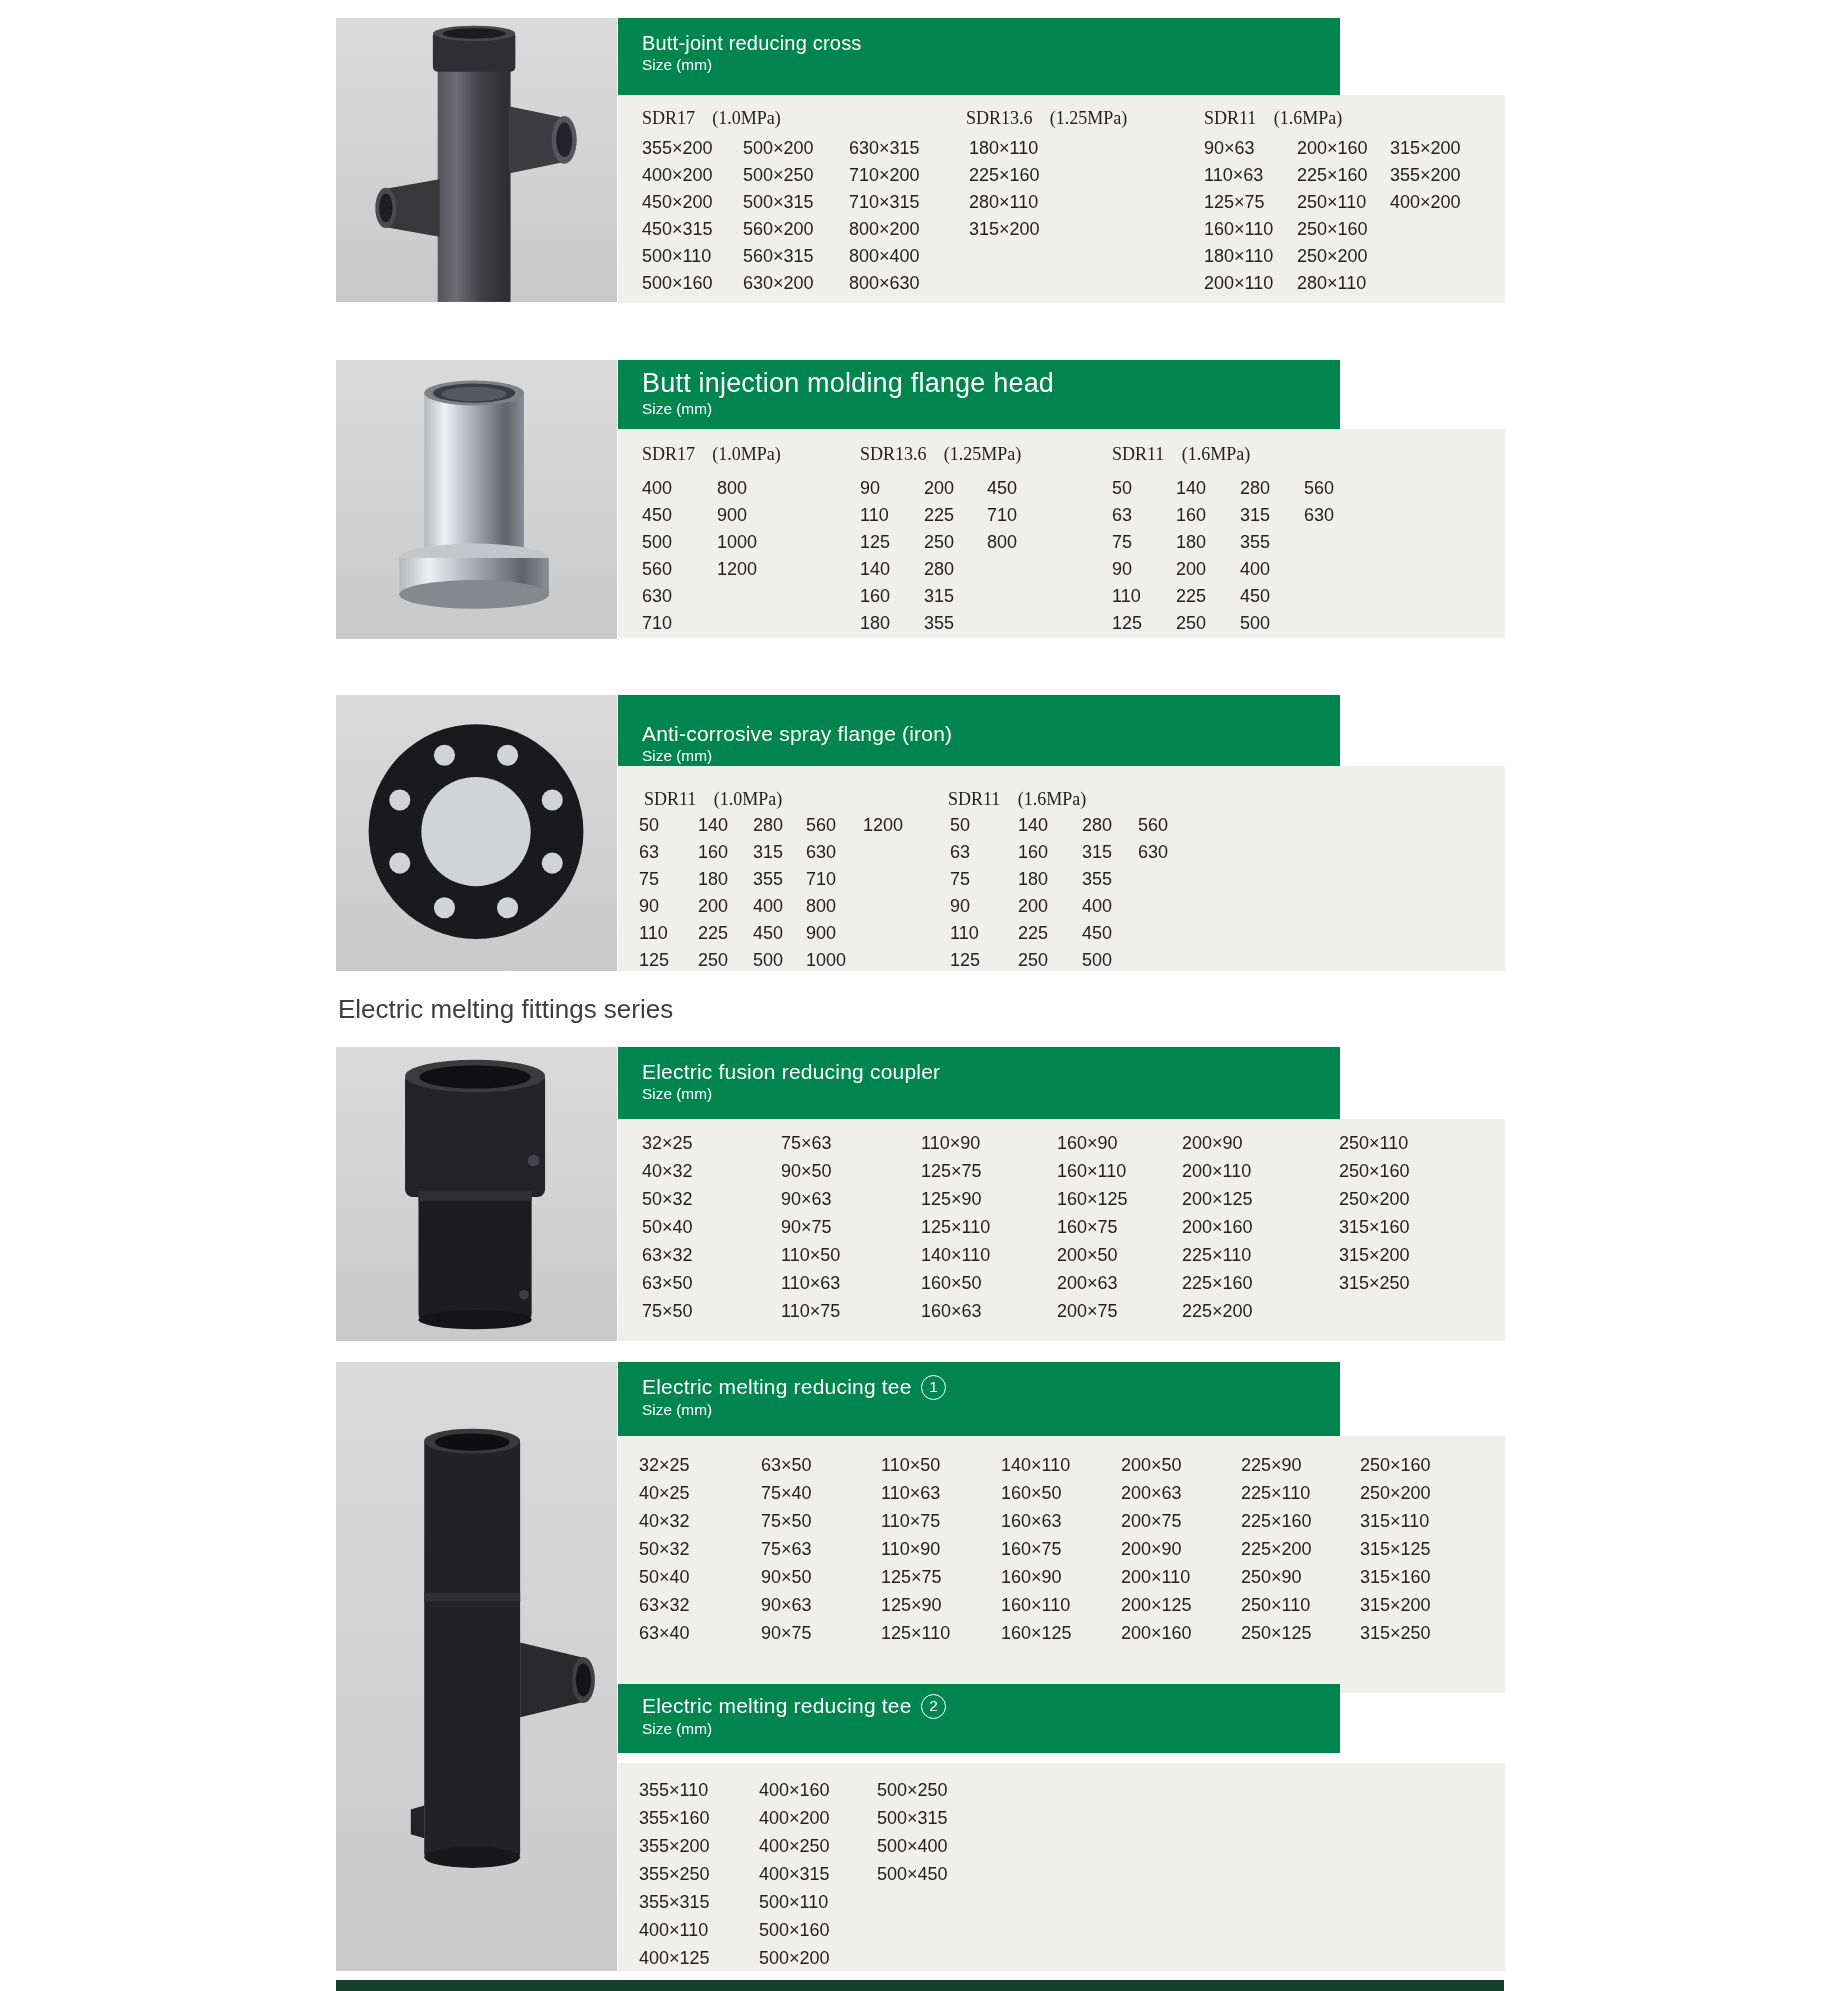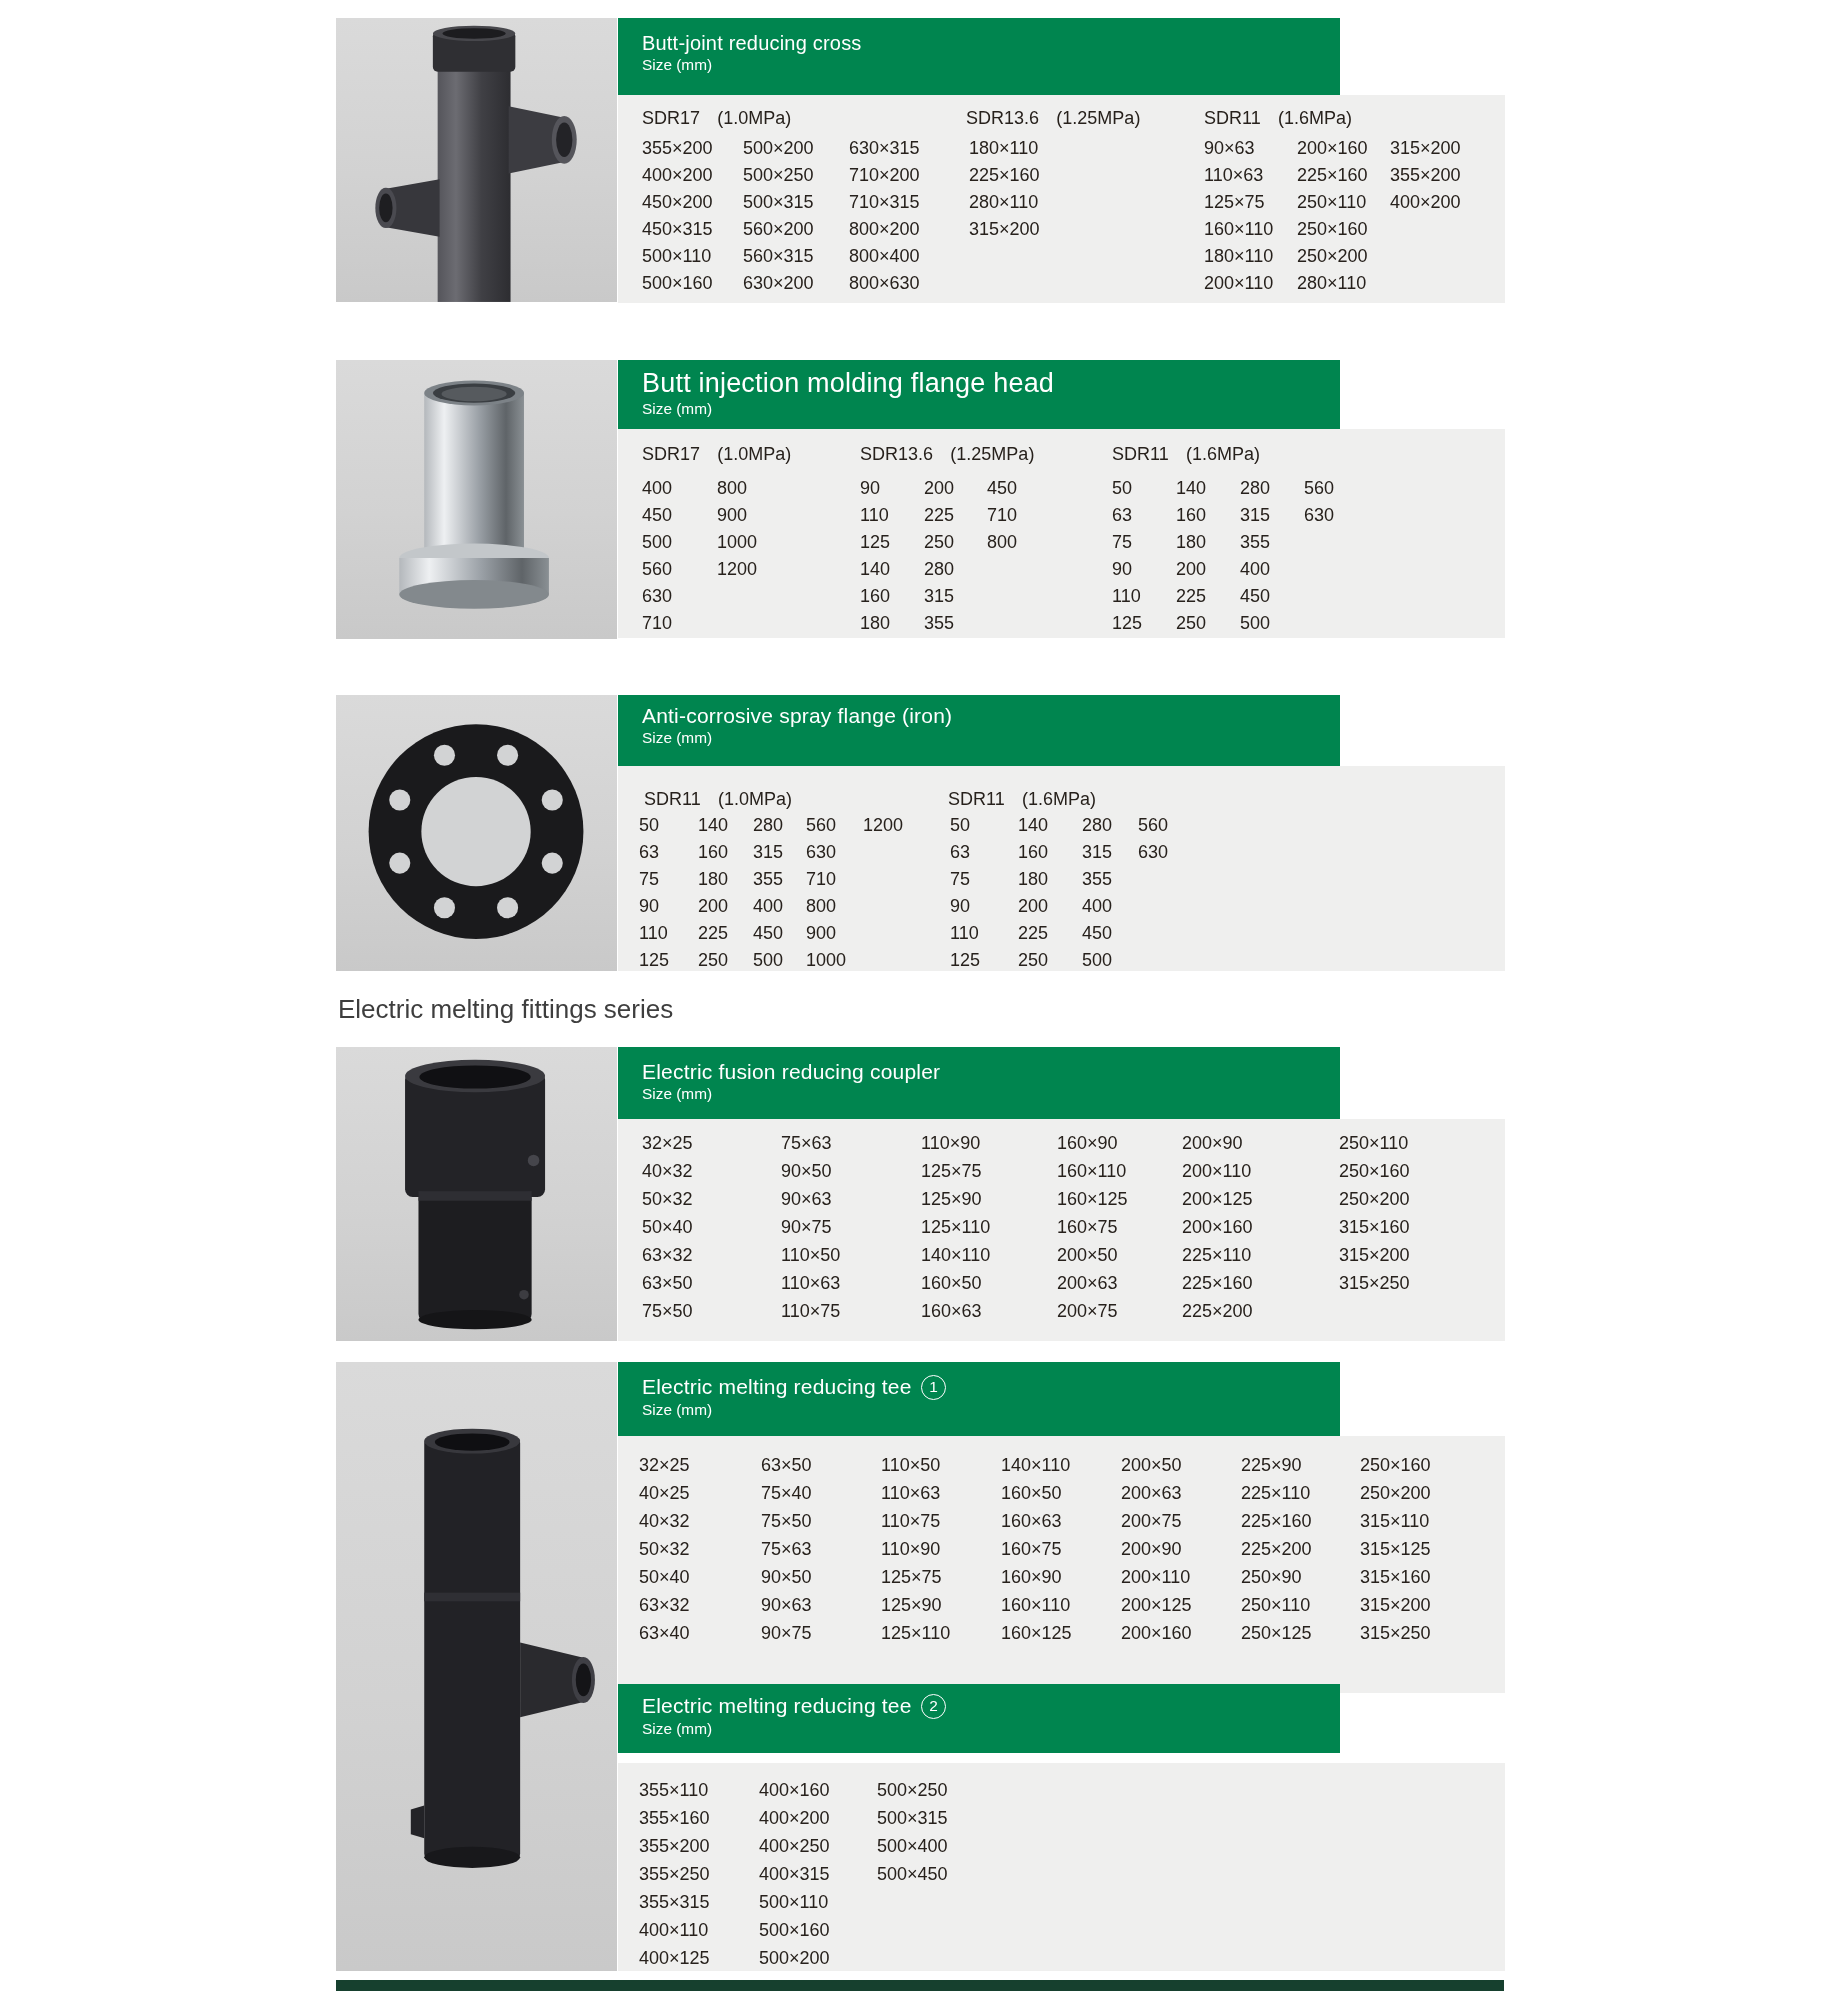--- a/index.html
+++ b/index.html
@@ -13,37 +13,37 @@
   #box3{top:695px;height:276px}
   #box4{top:1047px;height:294px}
   #box5{top:1362px;height:609px}
 
   
   .phead{position:absolute;left:618px;width:722px;background:#00854F;color:#fff;box-sizing:border-box;padding-left:24px;}
   .ptitle{font-weight:400;letter-spacing:0.2px;white-space:nowrap;}
   .psize{font-size:15.4px;margin-top:1px;}
   #head1{top:18px;height:77px}  #head1 .ptitle{padding-top:14.4px;font-size:20px}
   #head2{top:360px;height:69px} #head2 .ptitle{padding-top:7.7px;font-size:27px}
-  #head3{top:695px;height:71px} #head3 .ptitle{padding-top:9px;font-size:21px}
+  #head3{top:695px;height:71px} #head3 .ptitle{padding-top:27px;font-size:21px}
   #head4{top:1047px;height:72px} #head4 .ptitle{padding-top:12.5px;font-size:21px}
   #head5{top:1362px;height:74px} #head5 .ptitle{padding-top:12.5px;font-size:21px}
   #head6{top:1684px;height:69px} #head6 .ptitle{padding-top:9.6px;font-size:21px}
   .badge{display:inline-flex;align-items:center;justify-content:center;width:23px;height:23px;
          border:1.5px solid #fff;border-radius:50%;font-size:15.4px;margin-left:9.6px;vertical-align:1.9px;}
 
   
   .tablebg{position:absolute;left:618px;width:887px;background:#efefee;overflow:hidden;}
   #tb1{top:95px;height:208px}
   #tb2{top:429px;height:209px}
   #tb3{top:766px;height:205px}
   #tb4{top:1119px;height:222px}
   #tb5{top:1436px;height:257px}
   #tb6{top:1763px;height:208px}
 
-  .glabel{position:absolute;font-size:18px;white-space:nowrap;color:#27211c;}
+  .glabel{position:absolute;font-size:18px;white-space:nowrap;color:#27211c;font-family:Liberation Serif, serif;}
   .glabel .pres{margin-left:17.3px;}
   #tb1 .glabel{top:13.4px} #tb2 .glabel{top:15.4px} #tb3 .glabel{top:23px}
   .col{position:absolute;font-size:18px;white-space:nowrap;color:#27211c;}
   .cell{height:27px;line-height:27px;}
   #tb1 .col{top:40px} #tb2 .col{top:46px} #tb3 .col{top:46px}
   #tb4 .col{top:9.6px} #tb5 .col{top:15.4px} #tb6 .col{top:13.4px}
   #tb4 .cell,#tb5 .cell,#tb6 .cell{height:28px;line-height:28px;}
 
   
   .series-heading{position:absolute;left:338px;top:994px;font-size:26px;color:#3e3e3e;}

